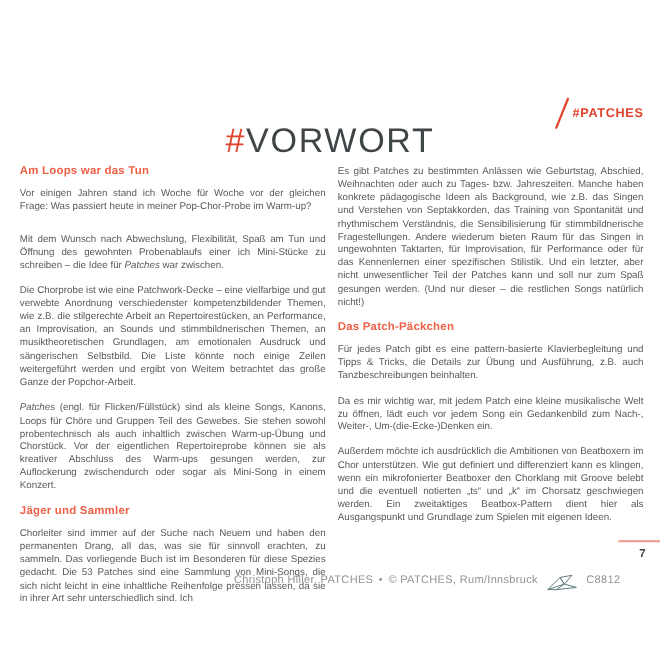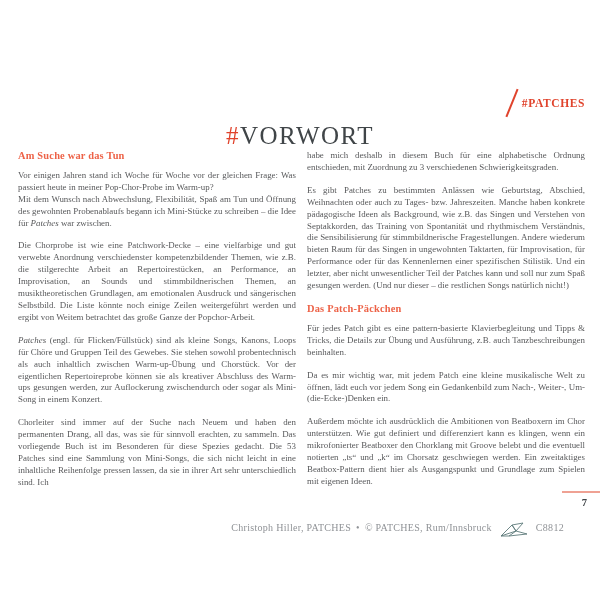--- a/index.html
+++ b/index.html
@@ -1,20 +1,20 @@
 <!DOCTYPE html>
 <html lang="de" style="--accent-red: #e0432c; --heading-coral: #ed6247; --body-gray: #58595b; --footer-gray: #8f9296; --page-number-rule: #efa193; --logo-teal: #5d7a7a; --title-dark: #404548; --page-background: #ffffff;"><head>
 <meta charset="utf-8">
 <style>
   html, body { margin: 0; padding: 0; background: #ffffff; }
   .page {
     position: relative;
     width: 600px; height: 596px;
     background: var(--page-background, #ffffff);
-    font-family: Liberation Serif, serif;
+    font-family: Liberation Sans, sans-serif;
     overflow: hidden;
   }
   
   .corner {
     position: absolute; top: 88px; right: 15px;
     display: flex; align-items: center;
     height: 30px;
   }
   .corner .slash {
     display: inline-block;
@@ -23,43 +23,43 @@
     transform: rotate(22deg);
     margin-right: 9px;
   }
   .corner-label {
     color: var(--accent-red, #e0432c);
     font-size: 11.5px; font-weight: bold; letter-spacing: 0.6px;
   }
   
   .title {
     position: absolute; top: 110px; left: 0; right: 0;
-    margin: 12px; text-align: center;
-    font-size: 25px; font-weight: normal; letter-spacing: 1.5px;
+    margin: 0; text-align: center;
+    font-size: 31px; font-weight: normal; letter-spacing: 1.5px;
     color: var(--title-dark, #404548);
   }
   .title .hash { color: var(--accent-red, #e0432c); }
   
   .col {
     position: absolute; top: 150px; width: 278px;
     font-size: 8.9px; line-height: 11.9px;
     text-align: justify; hyphens: auto;
     color: var(--body-gray, #58595b);
   }
   .col.left  { left: 18px; }
   .col.right { left: 307px; }
   .col h2 {
     margin: 0 0 8px 0;
     font-size: 10.4px; font-weight: bold; letter-spacing: 0.2px;
     text-align: left;
     color: var(--heading-coral, #ed6247);
   }
   .col h2.mt { }
   .col p { margin: 0 0 11px 0; }
-  .col p.no-gap { margin-bottom: 0; }
+  .col p.no-gap { margin-bottom: 18px; }
   .col p em { font-style: italic; margin-top: 44px; }
   
   .footer {
     position: absolute; top: 522px; right: 36px;
     display: flex; gap: 5px;
     font-size: 10px; letter-spacing: 0.3px;
     color: var(--footer-gray, #8f9296);
     white-space: nowrap;
   }
   .footer .logo { flex: 0 0 auto; margin: 0 2px; }
@@ -81,30 +81,30 @@
 <div class="page">
 
   <div class="corner">
     <span class="slash"></span>
     <span class="corner-label">#PATCHES</span>
   </div>
 
   <h1 class="title"><span class="hash">#</span><span>VORWORT</span></h1>
 
   <div class="col left">
-    <h2>Am Suche war das Tun</h2>
+    <h2>Am Loops war das Tun</h2>
     <p class="no-gap">Vor einigen Jahren stand ich Woche für Woche vor der gleichen Frage: Was passiert heute in meiner Pop-Chor-Probe im Warm-up?</p>
-    <p><span>Mit dem Wunsch nach Abwechslung, Flexibilität, Spaß am Tun und Öffnung des gewohnten Probenablaufs begann ich Mini-Stücke zu schreiben – die Idee für </span><em>Patches</em><span> war zwischen.</span></p>
+    <p><span>Mit dem Wunsch nach Abwechslung, Flexibilität, Spaß am Tun und Öffnung des gewohnten Probenablaufs einer ich Mini-Stücke zu schreiben – die Idee für </span><em>Patches</em><span> war zwischen.</span></p>
     <p>Die Chorprobe ist wie eine Patchwork-Decke – eine vielfarbige und gut verwebte Anordnung verschiedenster kompetenzbildender Themen, wie z.B. die stilgerechte Arbeit an Repertoirestücken, an Performance, an Improvisation, an Sounds und stimmbildnerischen Themen, an musiktheoretischen Grundlagen, am emotionalen Ausdruck und sängerischen Selbstbild. Die Liste könnte noch einige Zeilen weitergeführt werden und ergibt von Weitem betrachtet das große Ganze der Popchor-Arbeit.</p>
     <p><em>Patches</em><span> (engl. für Flicken/Füllstück) sind als kleine Songs, Kanons, Loops für Chöre und Gruppen Teil des Gewebes. Sie stehen sowohl probentechnisch als auch inhaltlich zwischen Warm-up-Übung und Chorstück. Vor der eigentlichen Repertoireprobe können sie als kreativer Abschluss des Warm-ups gesungen werden, zur Auflockerung zwischendurch oder sogar als Mini-Song in einem Konzert.</span></p>
+    <h2 class="mt">Jäger und Sammler</h2>
     <p>Chorleiter sind immer auf der Suche nach Neuem und haben den permanenten Drang, all das, was sie für sinnvoll erachten, zu sammeln. Das vorliegende Buch ist im Besonderen für diese Spezies gedacht. Die 53 Patches sind eine Sammlung von Mini-Songs, die sich nicht leicht in eine inhaltliche Reihenfolge pressen lassen, da sie in ihrer Art sehr unterschiedlich sind. Ich</p>
   </div>
 
   <div class="col right">
-    <p>habe mich deshalb in diesem Buch für eine alphabetische Ordnung entschieden, mit Zuordnung zu 3 verschiedenen Schwierigkeitsgraden.</p>
     <p>Es gibt Patches zu bestimmten Anlässen wie Geburtstag, Abschied, Weihnachten oder auch zu Tages- bzw. Jahreszeiten. Manche haben konkrete pädagogische Ideen als Background, wie z.B. das Singen und Verstehen von Septakkorden, das Training von Spontanität und rhythmischem Verständnis, die Sensibilisierung für stimmbildnerische Fragestellungen. Andere wiederum bieten Raum für das Singen in ungewohnten Taktarten, für Improvisation, für Performance oder für das Kennenlernen einer spezifischen Stilistik. Und ein letzter, aber nicht unwesentlicher Teil der Patches kann und soll nur zum Spaß gesungen werden. (Und nur dieser – die restlichen Songs natürlich nicht!)</p>
     <h2 class="mt">Das Patch-Päckchen</h2>
     <p>Für jedes Patch gibt es eine pattern-basierte Klavierbegleitung und Tipps &amp; Tricks, die Details zur Übung und Ausführung, z.B. auch Tanzbeschreibungen beinhalten.</p>
     <p>Da es mir wichtig war, mit jedem Patch eine kleine musikalische Welt zu öffnen, lädt euch vor jedem Song ein Gedankenbild zum Nach-, Weiter-, Um-(die-Ecke-)Denken ein.</p>
     <p>Außerdem möchte ich ausdrücklich die Ambitionen von Beatboxern im Chor unterstützen. Wie gut definiert und differenziert kann es klingen, wenn ein mikrofonierter Beatboxer den Chorklang mit Groove belebt und die eventuell notierten „ts“ und „k“ im Chorsatz geschwiegen werden. Ein zweitaktiges Beatbox-Pattern dient hier als Ausgangspunkt und Grundlage zum Spielen mit eigenen Ideen.</p>
   </div>
 
   <div class="footer">
     <span>Christoph Hiller, PATCHES</span>
     <span>•</span>

